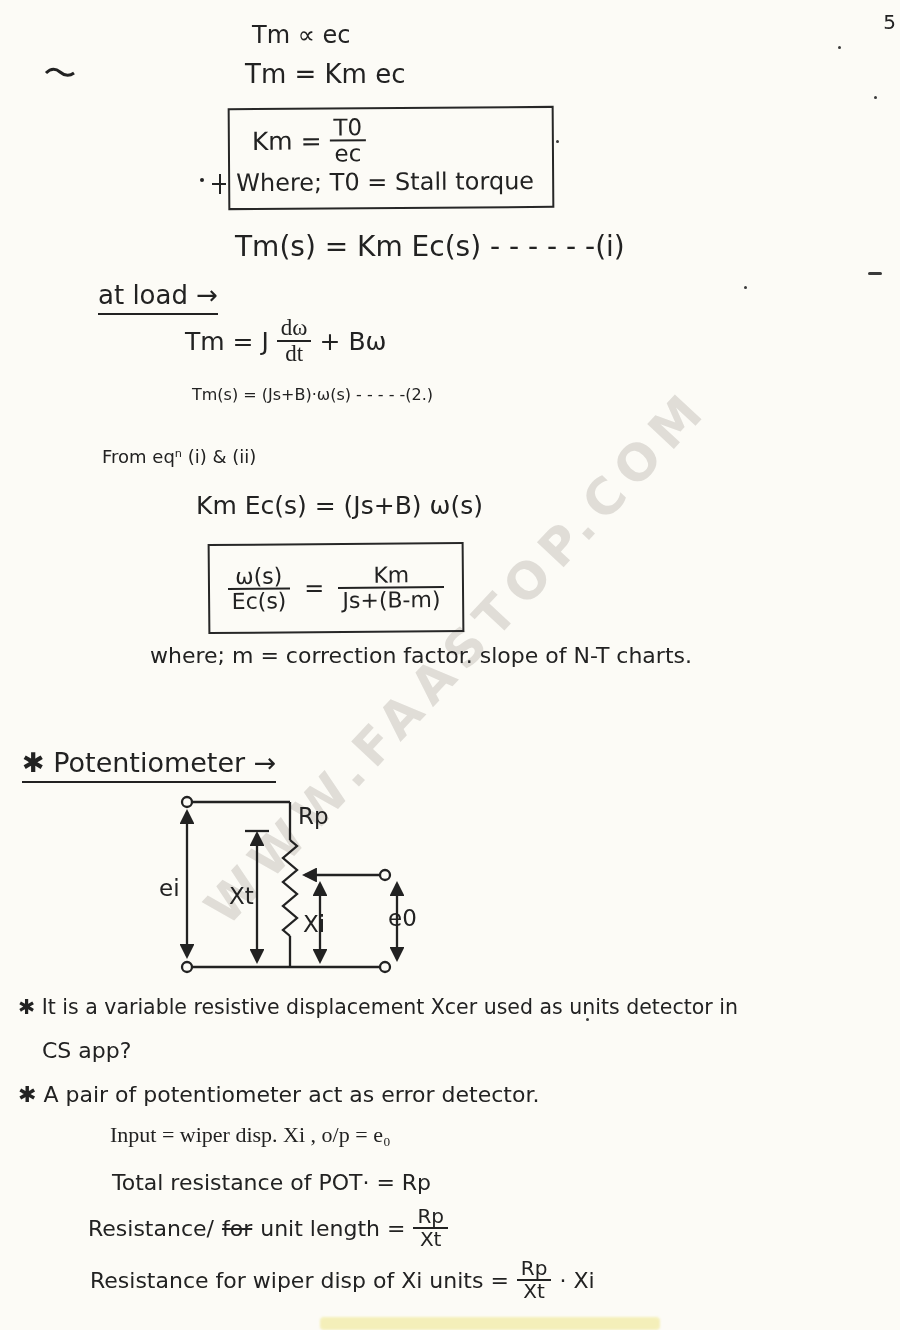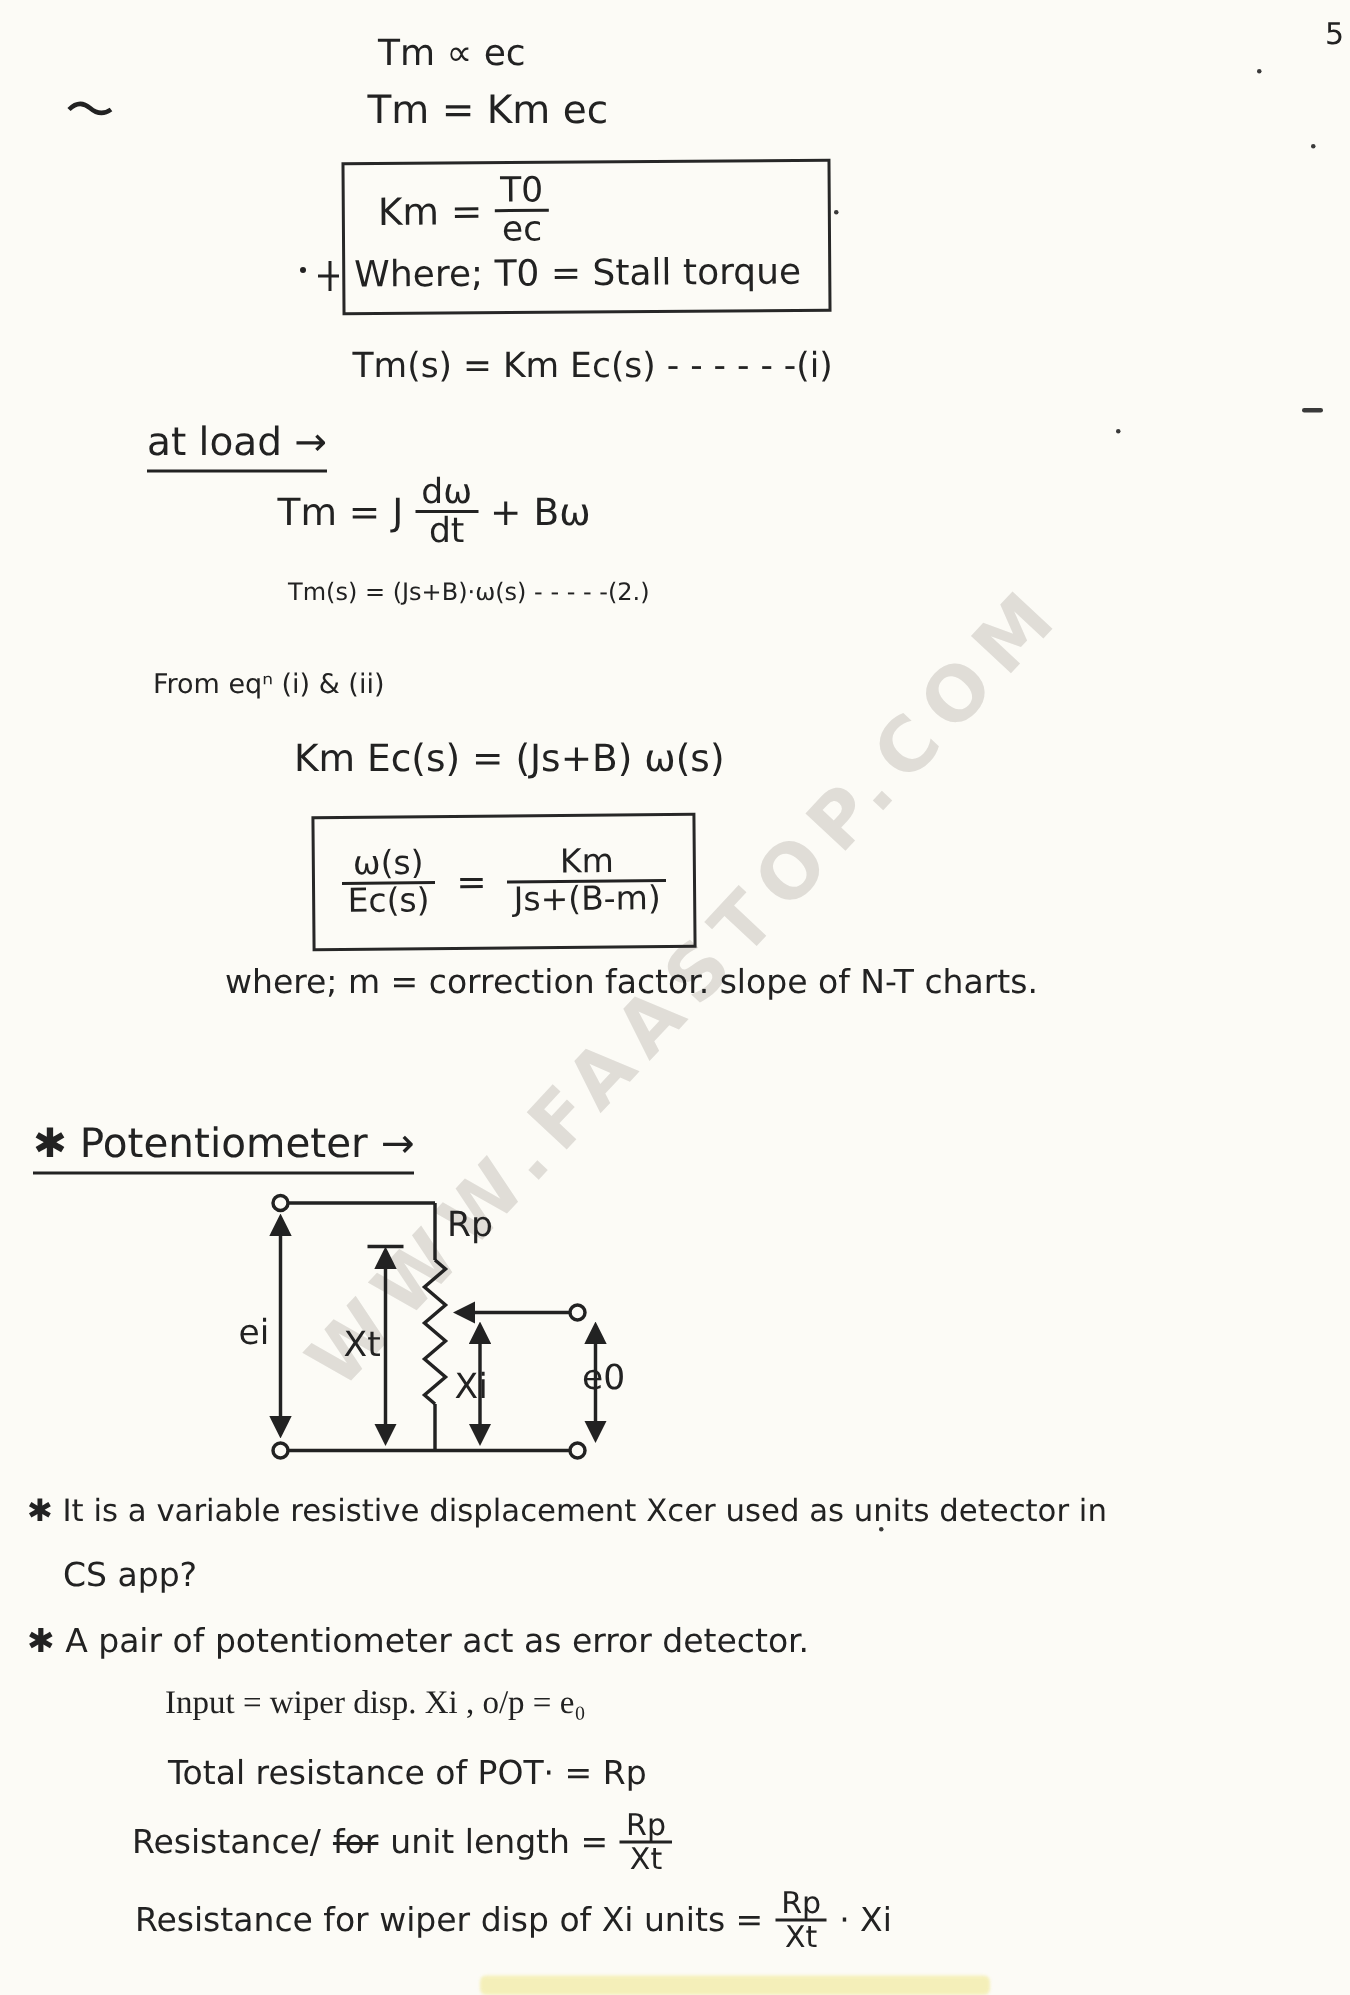--- a/index.html
+++ b/index.html
@@ -56,29 +56,29 @@
     <div class="eqrow" style="left:22px; top:6px; font-size:25px;">
       <span>Km =</span>
       <span class="frac" style="font-size:23px;">
         <span class="fn">T0</span>
         <span class="fd">ec</span>
       </span>
     </div>
     <div class="t" style="left:6px; top:60px; font-size:24px;">Where; T0 = Stall torque</div>
   </div>
 
-  <div class="t" style="left:235px; top:231px; font-size:23px;">Tm(s) = Km Ec(s)  - - - - - -(i)</div>
+  <div class="t" style="left:235px; top:231px; font-size:28px;">Tm(s) = Km Ec(s)  - - - - - -(i)</div>
 
   <div class="t" style="left:98px; top:281px; font-size:26px;">
     <span class="ul">at load →</span>
   </div>
 
   <div class="eqrow" style="left:185px; top:316px; font-size:25px;">
     <span>Tm = J</span>
-    <span class="frac" style="font-size:23px;">
+    <span class="frac" style="font-size:23px;font-family:Liberation Serif, serif;">
       <span class="fn">dω</span>
       <span class="fd">dt</span>
     </span>
     <span>+ Bω</span>
   </div>
 
   <div class="t" style="left:192px; top:386px; font-size:16px;">Tm(s) = (Js+B)·ω(s) - - - - -(2.)</div>
 
   <div class="t" style="left:102px; top:447px; font-size:18px;">From eqⁿ (i) &amp; (ii)</div>
 

